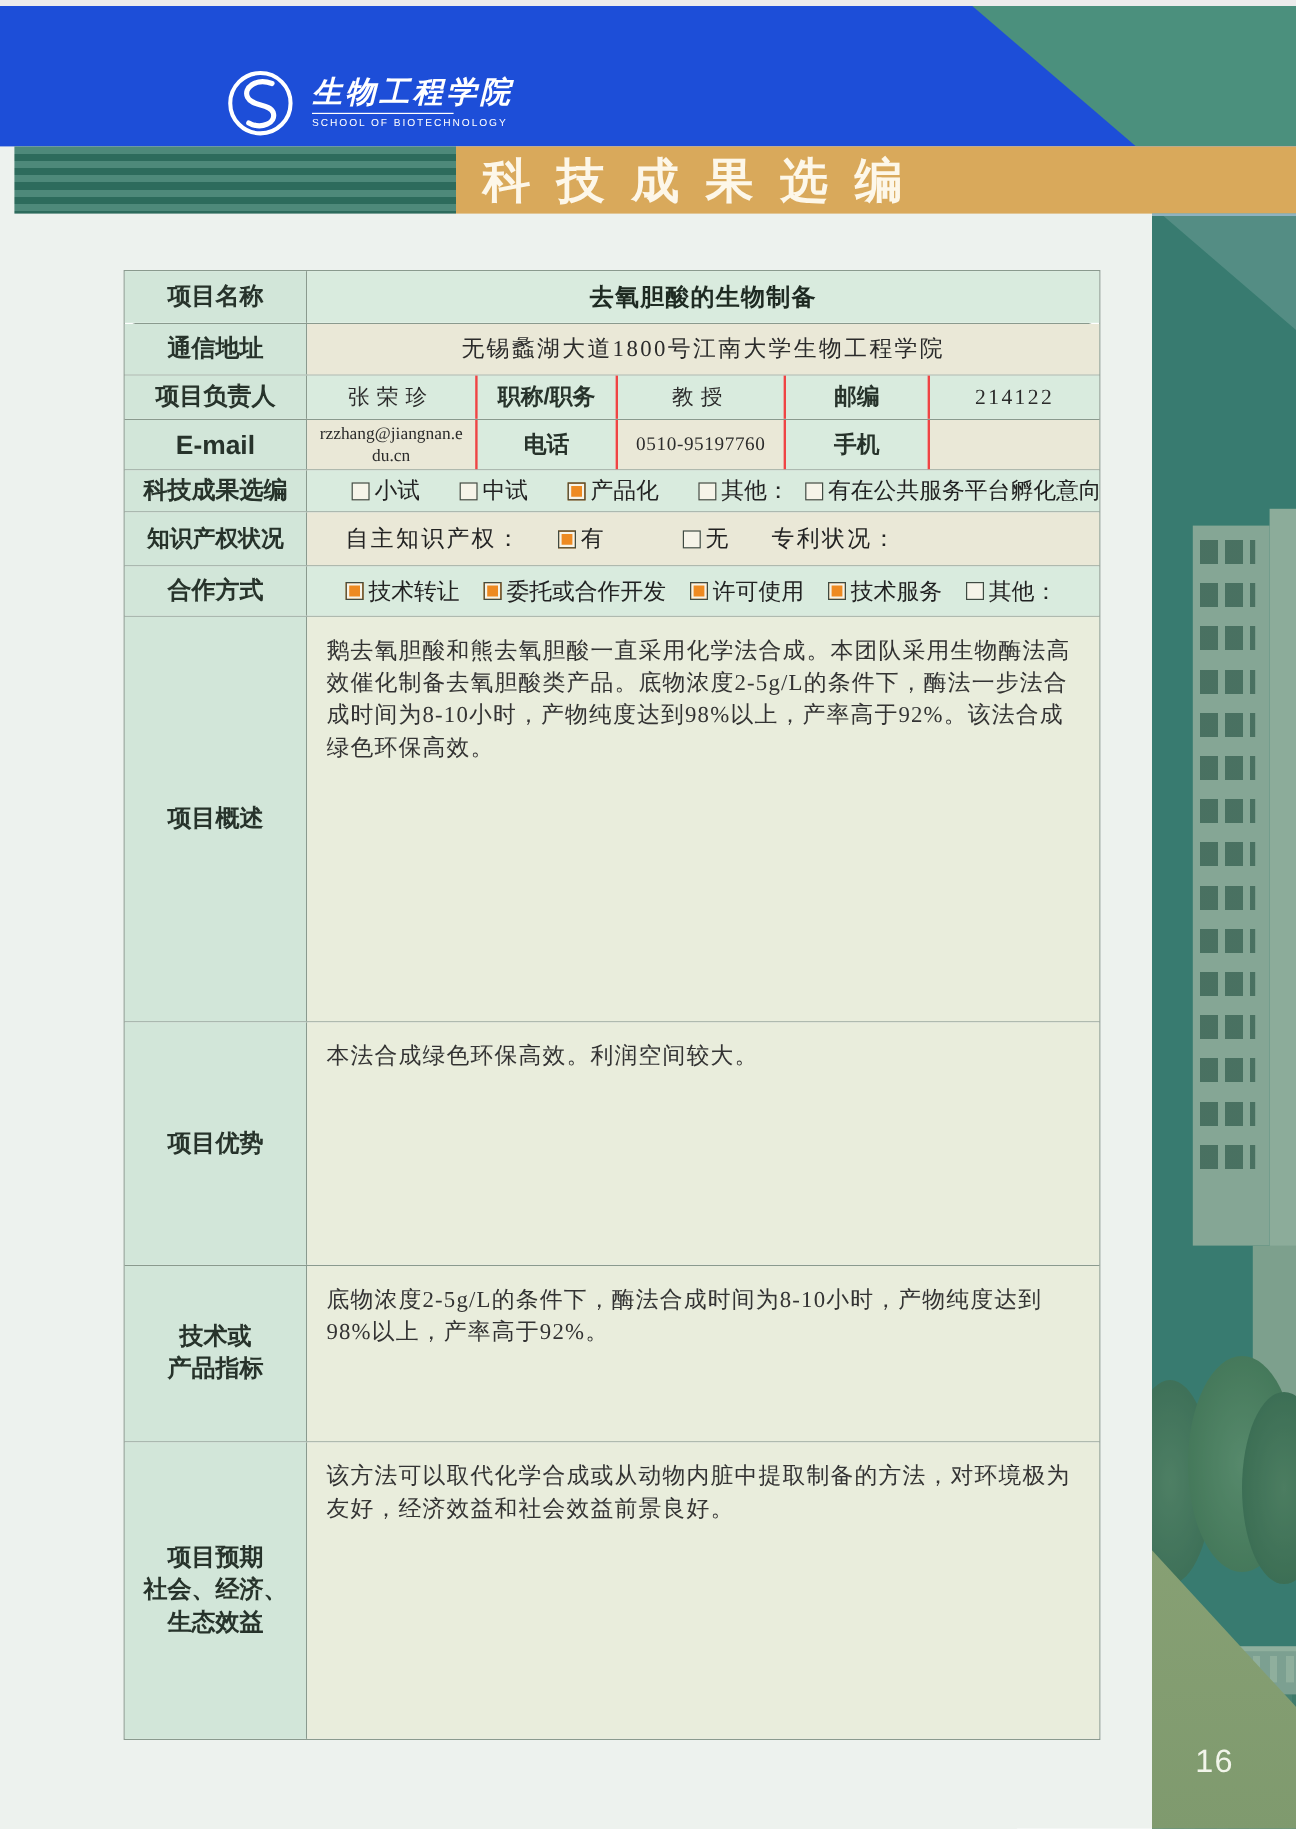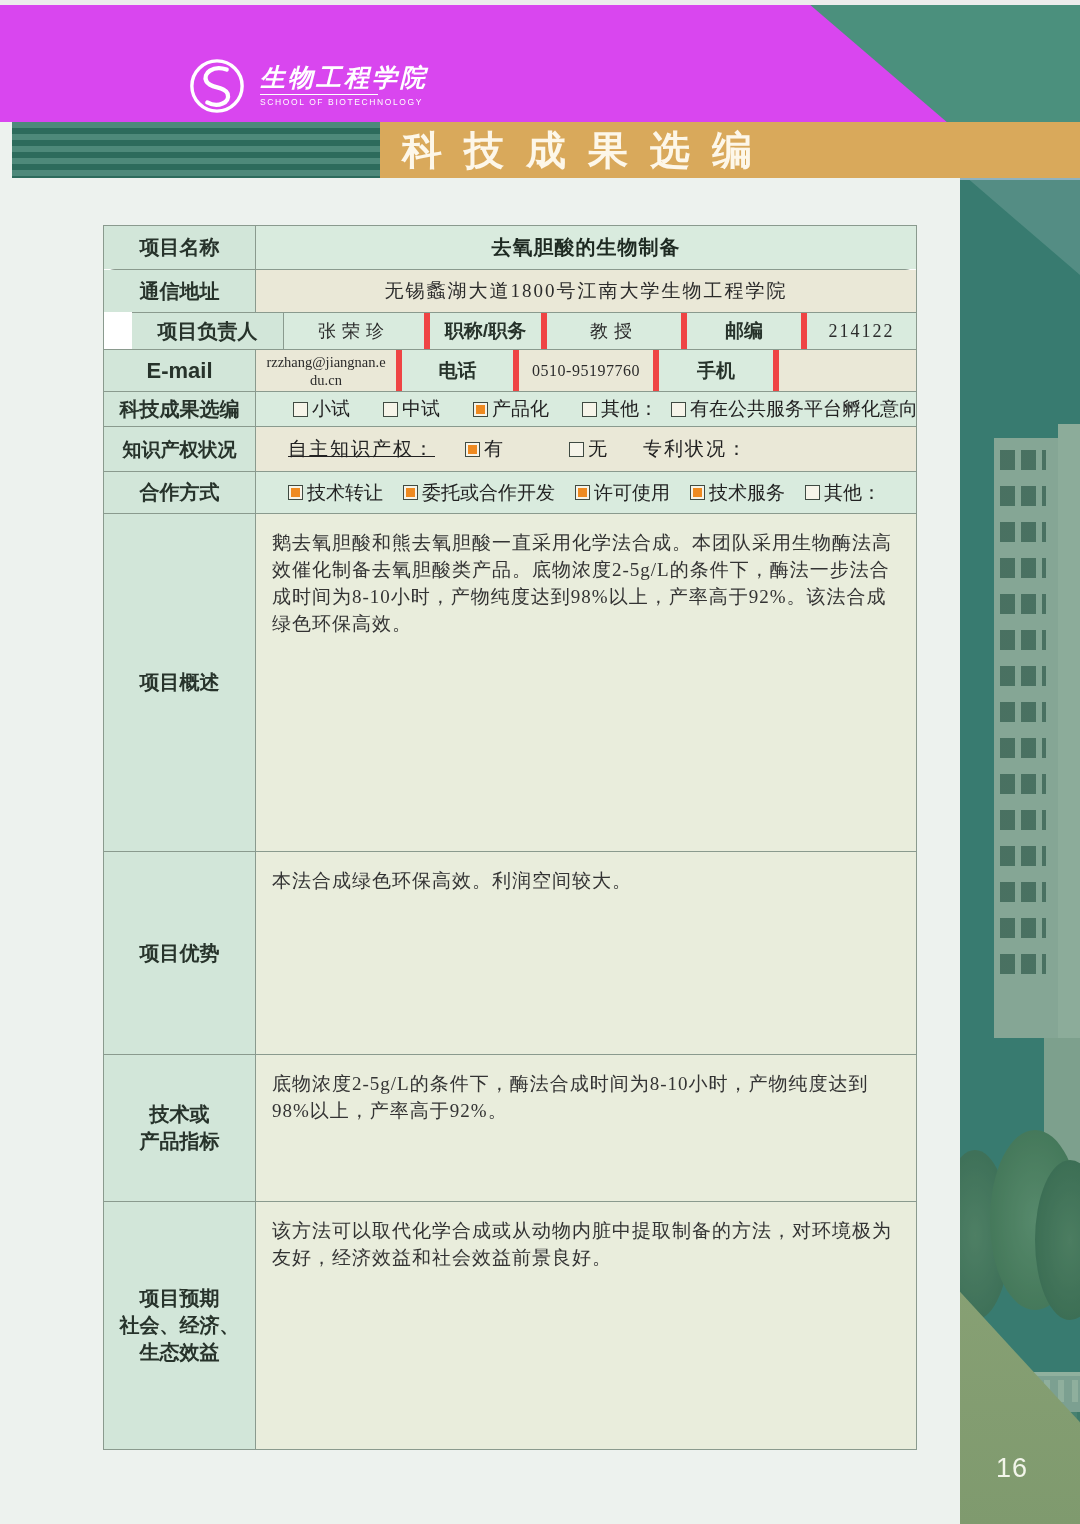--- a/index.html
+++ b/index.html
@@ -1,21 +1,21 @@
 <!DOCTYPE html>
 <html><head>
 <meta charset="utf-8">
 <style>
   html,body{margin:0;padding:0;}
   body{font-family:"Liberation Sans","DejaVu Sans",sans-serif;}
   .page{position:relative;width:1080px;height:1524px;background:#edf2ee;overflow:hidden;}
 
   
   .top-margin{position:absolute;left:0;top:0;width:100%;height:5px;background:#ececec;}
-  .header-band{position:absolute;left:0;top:5px;width:100%;height:117px;background:#d946ef;}
+  .header-band{position:absolute;left:0;top:5px;width:100%;height:117px;background:#1d4ed8;}
   .header-diag{position:absolute;right:0;top:0;width:325px;height:117px;background:#4b907d;
     clip-path:polygon(17% 0,100% 0,100% 100%,59% 100%);}
   .logo{position:absolute;left:188px;top:52px;display:flex;align-items:flex-start;gap:14px;}
   .logo-mark{width:58px;height:58px;}
   .logo-text{display:flex;flex-direction:column;margin-top:8px;}
   .logo-cn{color:#fff;font-family:"Liberation Serif","DejaVu Serif",serif;
     font-weight:bold;font-style:italic;font-size:25px;letter-spacing:3px;line-height:26px;}
   .logo-rule{height:1px;background:#fff;margin:3px 0 2px 0;width:118px;}
   .logo-en{color:#fff;font-size:8.5px;letter-spacing:1.6px;}
 
@@ -60,26 +60,26 @@
   
   .form-table{position:absolute;left:103px;top:225px;width:814px;
     border:1px solid #8a9a8e;box-sizing:border-box;background:#fff;}
   .frow{display:flex;box-sizing:border-box;}
   .frow + .frow{border-top:1px solid #8a9a8e;}
   .flabel{width:152px;flex:0 0 152px;background:#d2e6d9;display:flex;align-items:center;
     justify-content:center;text-align:center;font-weight:bold;font-size:20px;color:#27332b;
     border-right:1px solid #8a9a8e;box-sizing:border-box;white-space:pre-line;line-height:27px;}
   .fcontent{flex:1;display:flex;box-sizing:border-box;min-width:0;}
   .cell{display:flex;align-items:center;justify-content:center;box-sizing:border-box;min-width:0;}
-  .cell + .cell{border-left:6px solid #ef4444;}
+  .cell + .cell{border-left:2px solid #ef4444;}
   .bg-green{background:#d9ebde;}
   .bg-beige{background:#eae8d7;}
   .bg-sage{background:#e9eddc;}
   .serif{font-family:"Liberation Serif","DejaVu Serif",serif;color:#2b2b2b;}
-  .h43{height:43px;border-radius:11px;} .h37{height:37px;margin-left:28px;} .h42{height:42px;} .h35{height:35px;} .h45{height:45px;}
+  .h43{height:43px;border-radius:11px;} .h37{height:37px;} .h42{height:42px;} .h35{height:35px;} .h45{height:45px;}
   .h338{height:338px;} .h203{height:203px;} .h147{height:147px;} .h248{height:248px;}
 
   .project-title{font-weight:bold;font-size:20px;color:#1e2a22;letter-spacing:1px;}
   .address-val{font-size:19px;letter-spacing:2px;}
   .name-val{font-size:18px;letter-spacing:6px;}
   .midlabel{font-weight:bold;font-size:19px;color:#27332b;font-family:"Liberation Sans",sans-serif;}
   .email-label{font-size:22px;font-weight:bold;}
   .email-val{font-size:14.5px;text-align:center;word-break:break-all;padding:0 10px;line-height:18px;}
   .phone-val{font-size:16px;letter-spacing:.5px;}
   .zip-val{font-size:18px;letter-spacing:2px;}
@@ -89,21 +89,21 @@
   .cb-item{display:inline-flex;align-items:center;white-space:nowrap;margin-left:20px;}
   .cb-box{width:15px;height:15px;border:1.5px solid #3f4a42;background:#f6f4e9;
     display:inline-block;margin-right:4px;box-sizing:border-box;flex:0 0 auto;}
   .cb-box.checked{background:#ee8a21;box-shadow:inset 0 0 0 2px #f6f4e9;}
   .maturity-cells{gap:13px;padding:0 14px 0 17px;}
   .maturity-cells .cb-item:last-child{margin-left:auto;}
   .coop-cells{justify-content:space-between;padding:0 46px 0 12px;}
   .ip-cells{padding:0 0 0 32px;}
   .ip-group{display:inline-flex;gap:46px;margin-left:10px;}
   .ip-patent{margin-left:auto;margin-right:168px;letter-spacing:2px;}
-  .ip-prefix{letter-spacing:2px;text-decoration:underline;}
+  .ip-prefix{letter-spacing:2px;}
 
   .bigtext{display:block;padding:15px 18px 0 16px;font-family:"Liberation Serif","DejaVu Serif",serif;
     font-size:19px;line-height:27px;letter-spacing:1px;color:#333;text-align:left;
     align-items:flex-start;justify-content:flex-start;}
 </style>
 </head>
 <body>
 
 <div class="page">
 

